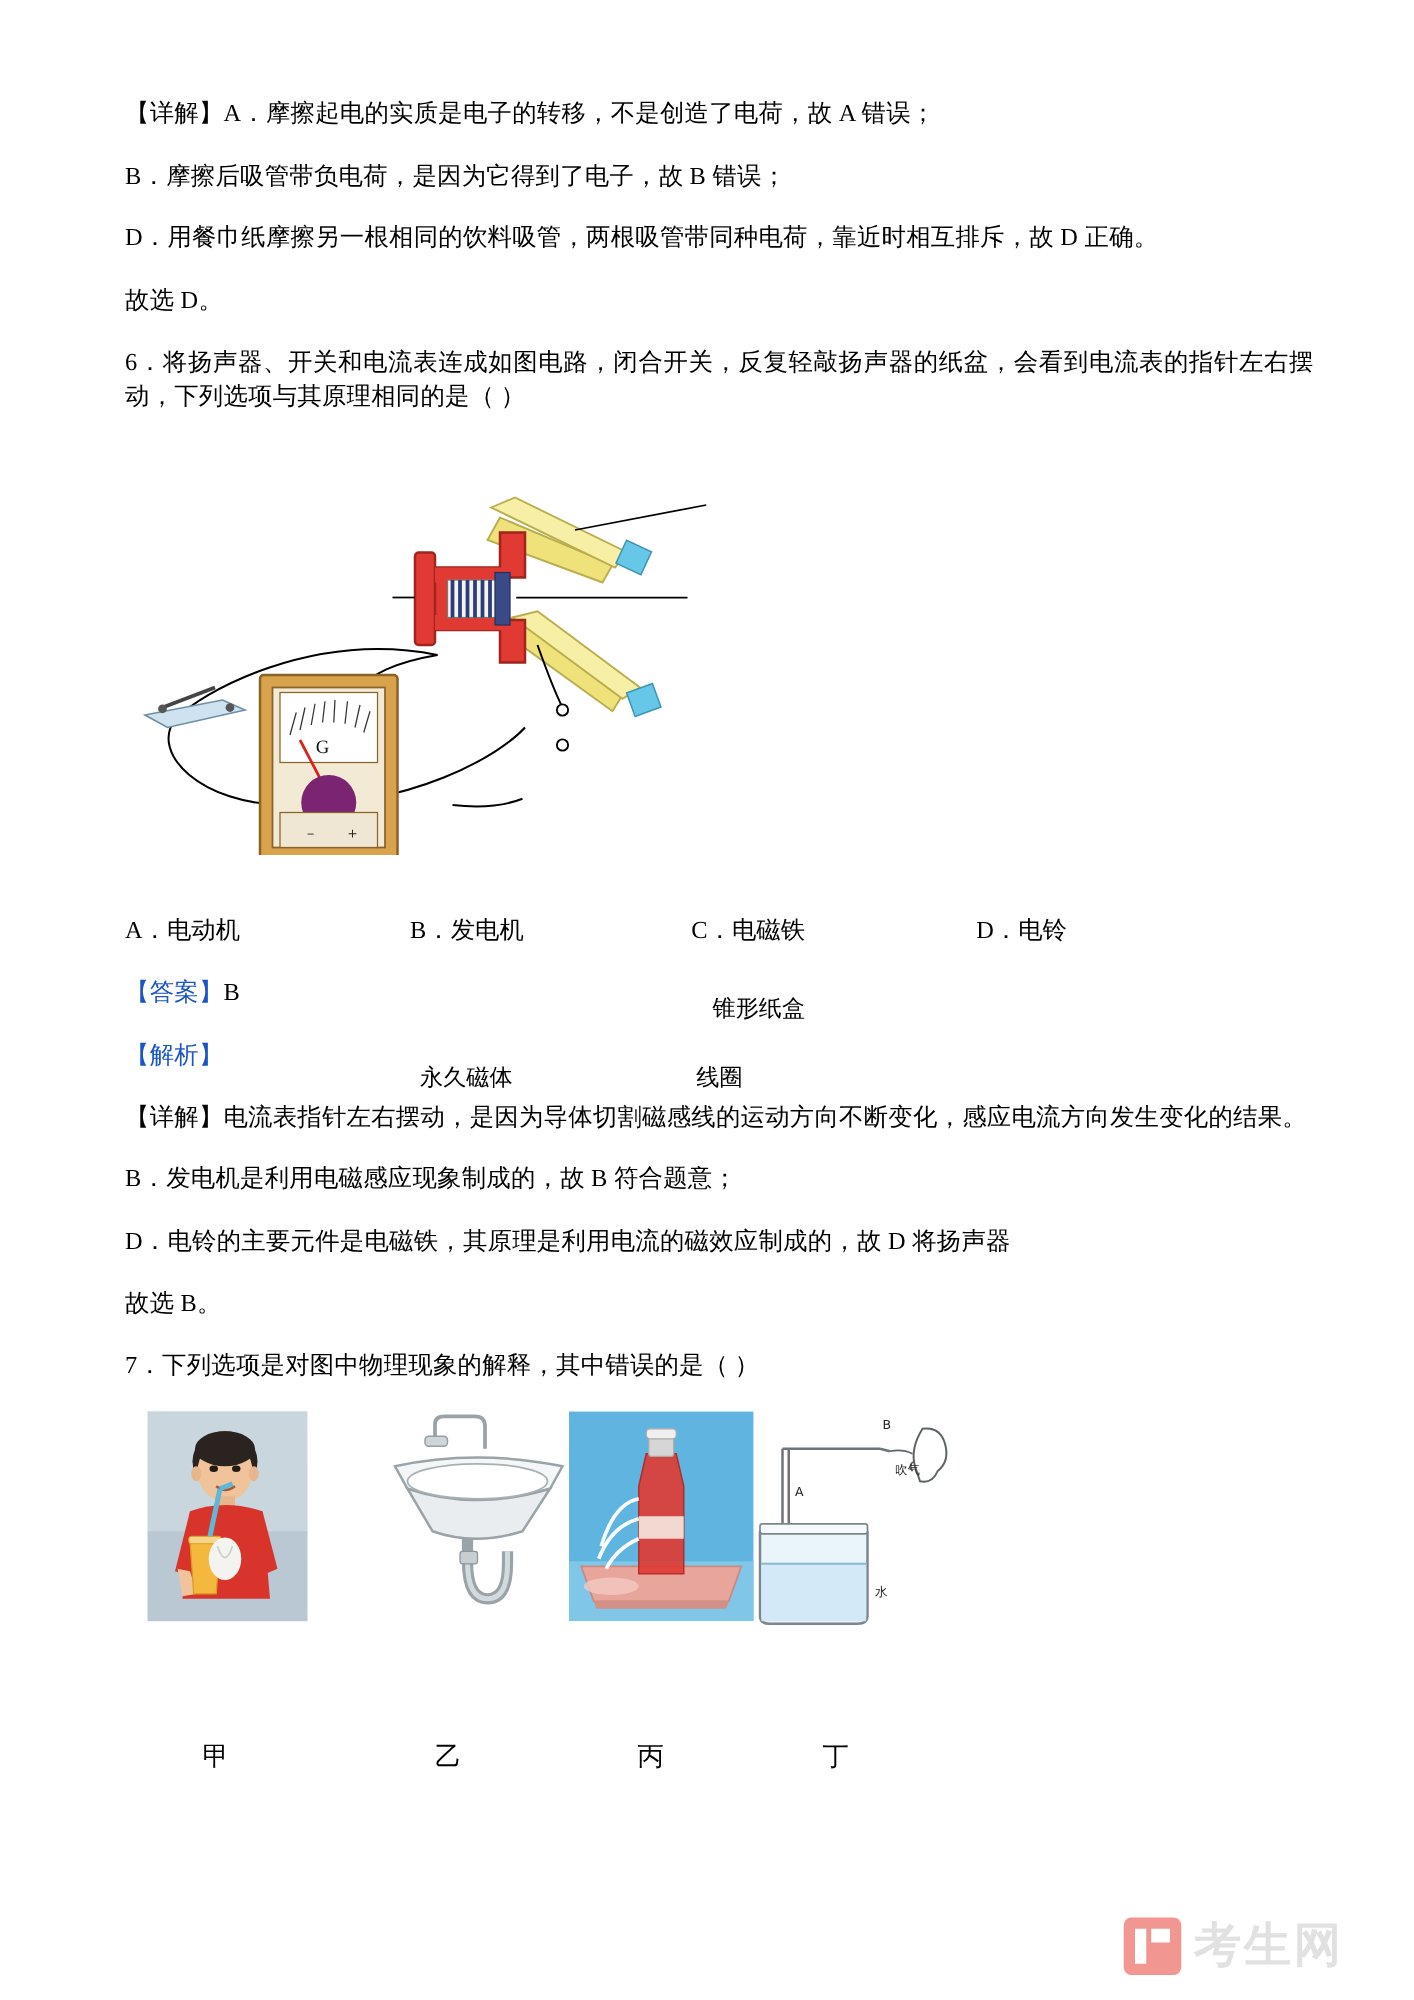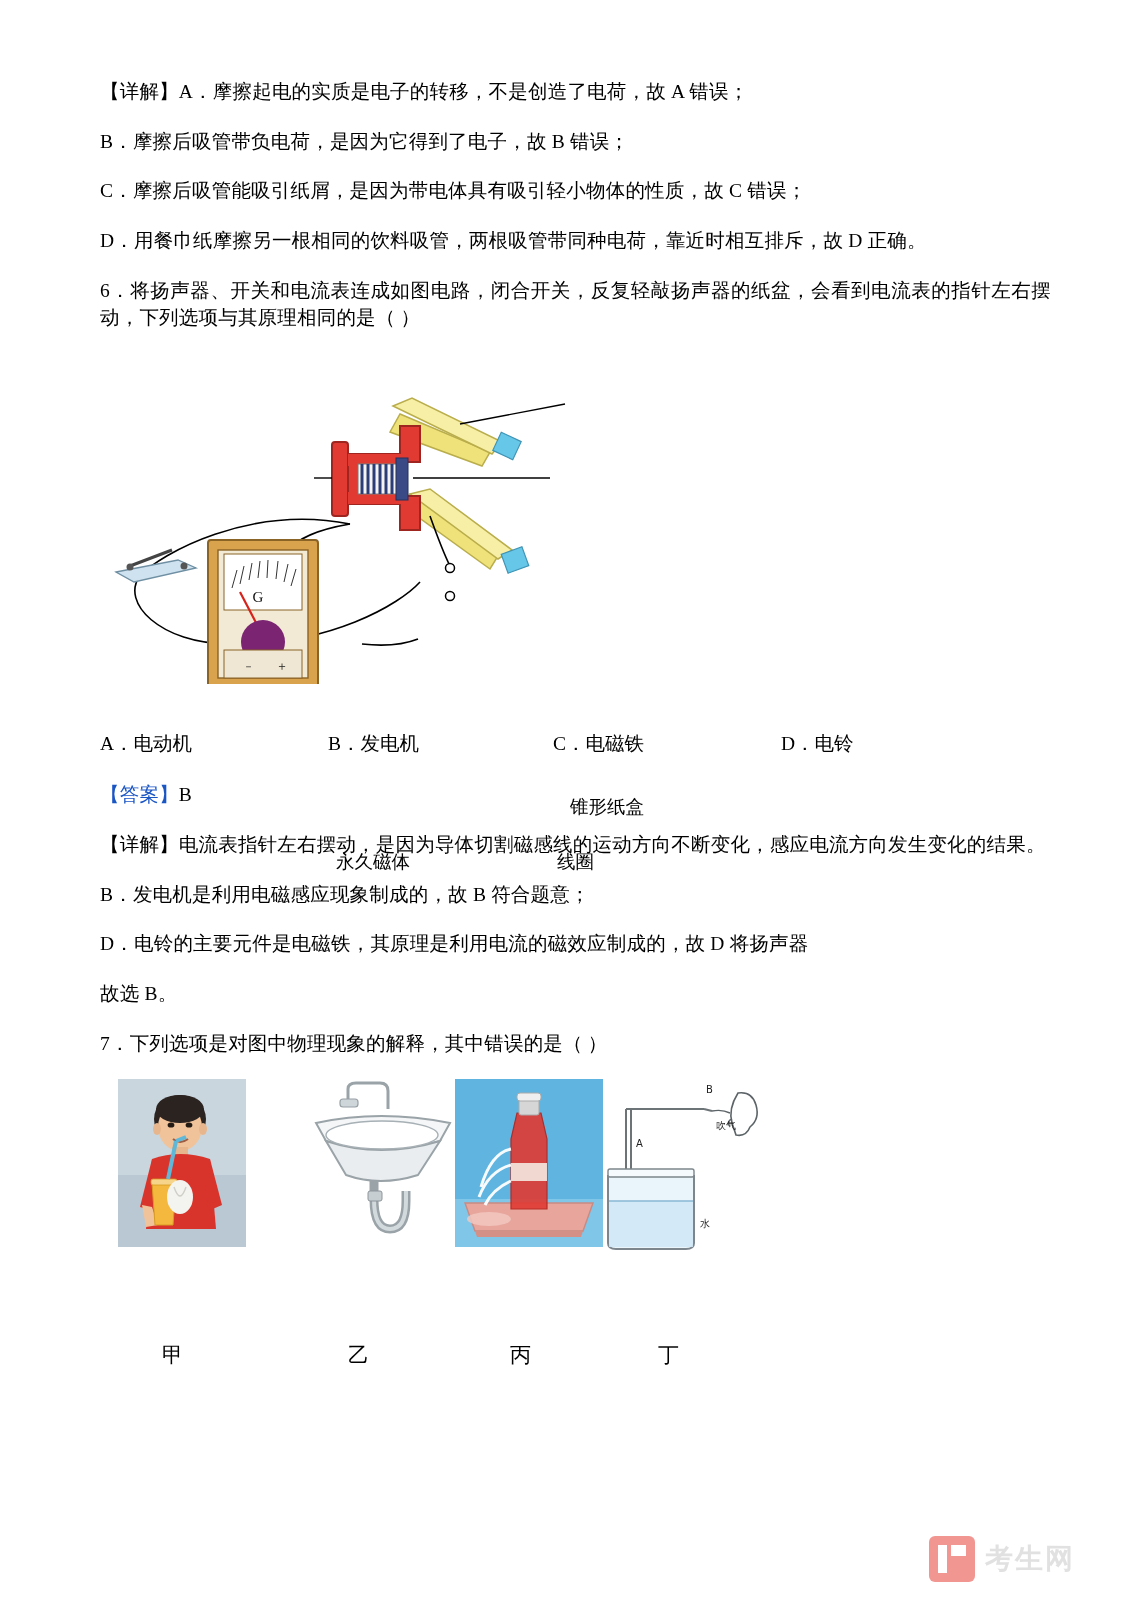--- a/index.html
+++ b/index.html
@@ -146,37 +146,37 @@
     background: #fff;
   }
   .wm-mark:after {
     content: "";
     position: absolute;
     left: 22px; top: 9px;
     width: 15px; height: 11px;
     background: #fff;
   }
   .wm-text {
-    font-size: 28px;
+    font-size: 38px;
     color: #c9c9c9;
     font-family: "DejaVu Sans", sans-serif;
     letter-spacing: 2px;
     font-weight: bold;
   }
 </style>
 </head>
 <body>
 
 <div class="page">
   <div class="content">
 
     <p class="line">【详解】A．摩擦起电的实质是电子的转移，不是创造了电荷，故 A 错误；</p>
     <p class="line">B．摩擦后吸管带负电荷，是因为它得到了电子，故 B 错误；</p>
-    <p class="line">C．摩擦后吸管能吸引纸屑，是因为带电体具有吸引轻小物体的性质，故 C 错误；</p>
     <p class="line">D．用餐巾纸摩擦另一根相同的饮料吸管，两根吸管带同种电荷，靠近时相互排斥，故 D 正确。</p>
+    <p class="line">故选 D。</p>
 
     <p class="line">6．将扬声器、开关和电流表连成如图电路，闭合开关，反复轻敲扬声器的纸盆，会看到电流表的指针左右摆动，下列选项与其原理相同的是（       ）</p>
 
     <div class="fig1">
       <svg width="923" height="330" viewBox="0 0 923 330">
 
         <g>
           <polygon points="300,60 390,98 382,112 290,78" fill="#efe27a" stroke="#b9ad4c" stroke-width="1.5"></polygon>
           <polygon points="293,52 312,44 402,88 392,100" fill="#f7efa5" stroke="#b9ad4c" stroke-width="1.5"></polygon>
           <rect x="396" y="82" width="22" height="20" transform="rotate(25 407 92)" fill="#67c7e8" stroke="#3f94b5" stroke-width="1.2"></rect>
@@ -256,20 +256,21 @@
       <span class="opt o1">A．电动机</span>
       <span class="opt o2">B．发电机</span>
       <span class="opt o3">C．电磁铁</span>
       <span class="opt o4">D．电铃</span>
     </div>
 
     <p class="line">
       <span class="blue">【答案】</span><span>B</span>
     </p>
 
+    <p class="line blue">【解析】</p>
 
     <p class="line">【详解】电流表指针左右摆动，是因为导体切割磁感线的运动方向不断变化，感应电流方向发生变化的结果。</p>
     <p class="line">B．发电机是利用电磁感应现象制成的，故 B 符合题意；</p>
     <p class="line">D．电铃的主要元件是电磁铁，其原理是利用电流的磁效应制成的，故 D 将扬声器</p>
     <p class="line">故选 B。</p>
 
     <p class="line">7．下列选项是对图中物理现象的解释，其中错误的是（       ）</p>
 
     <div class="fig2">
 

